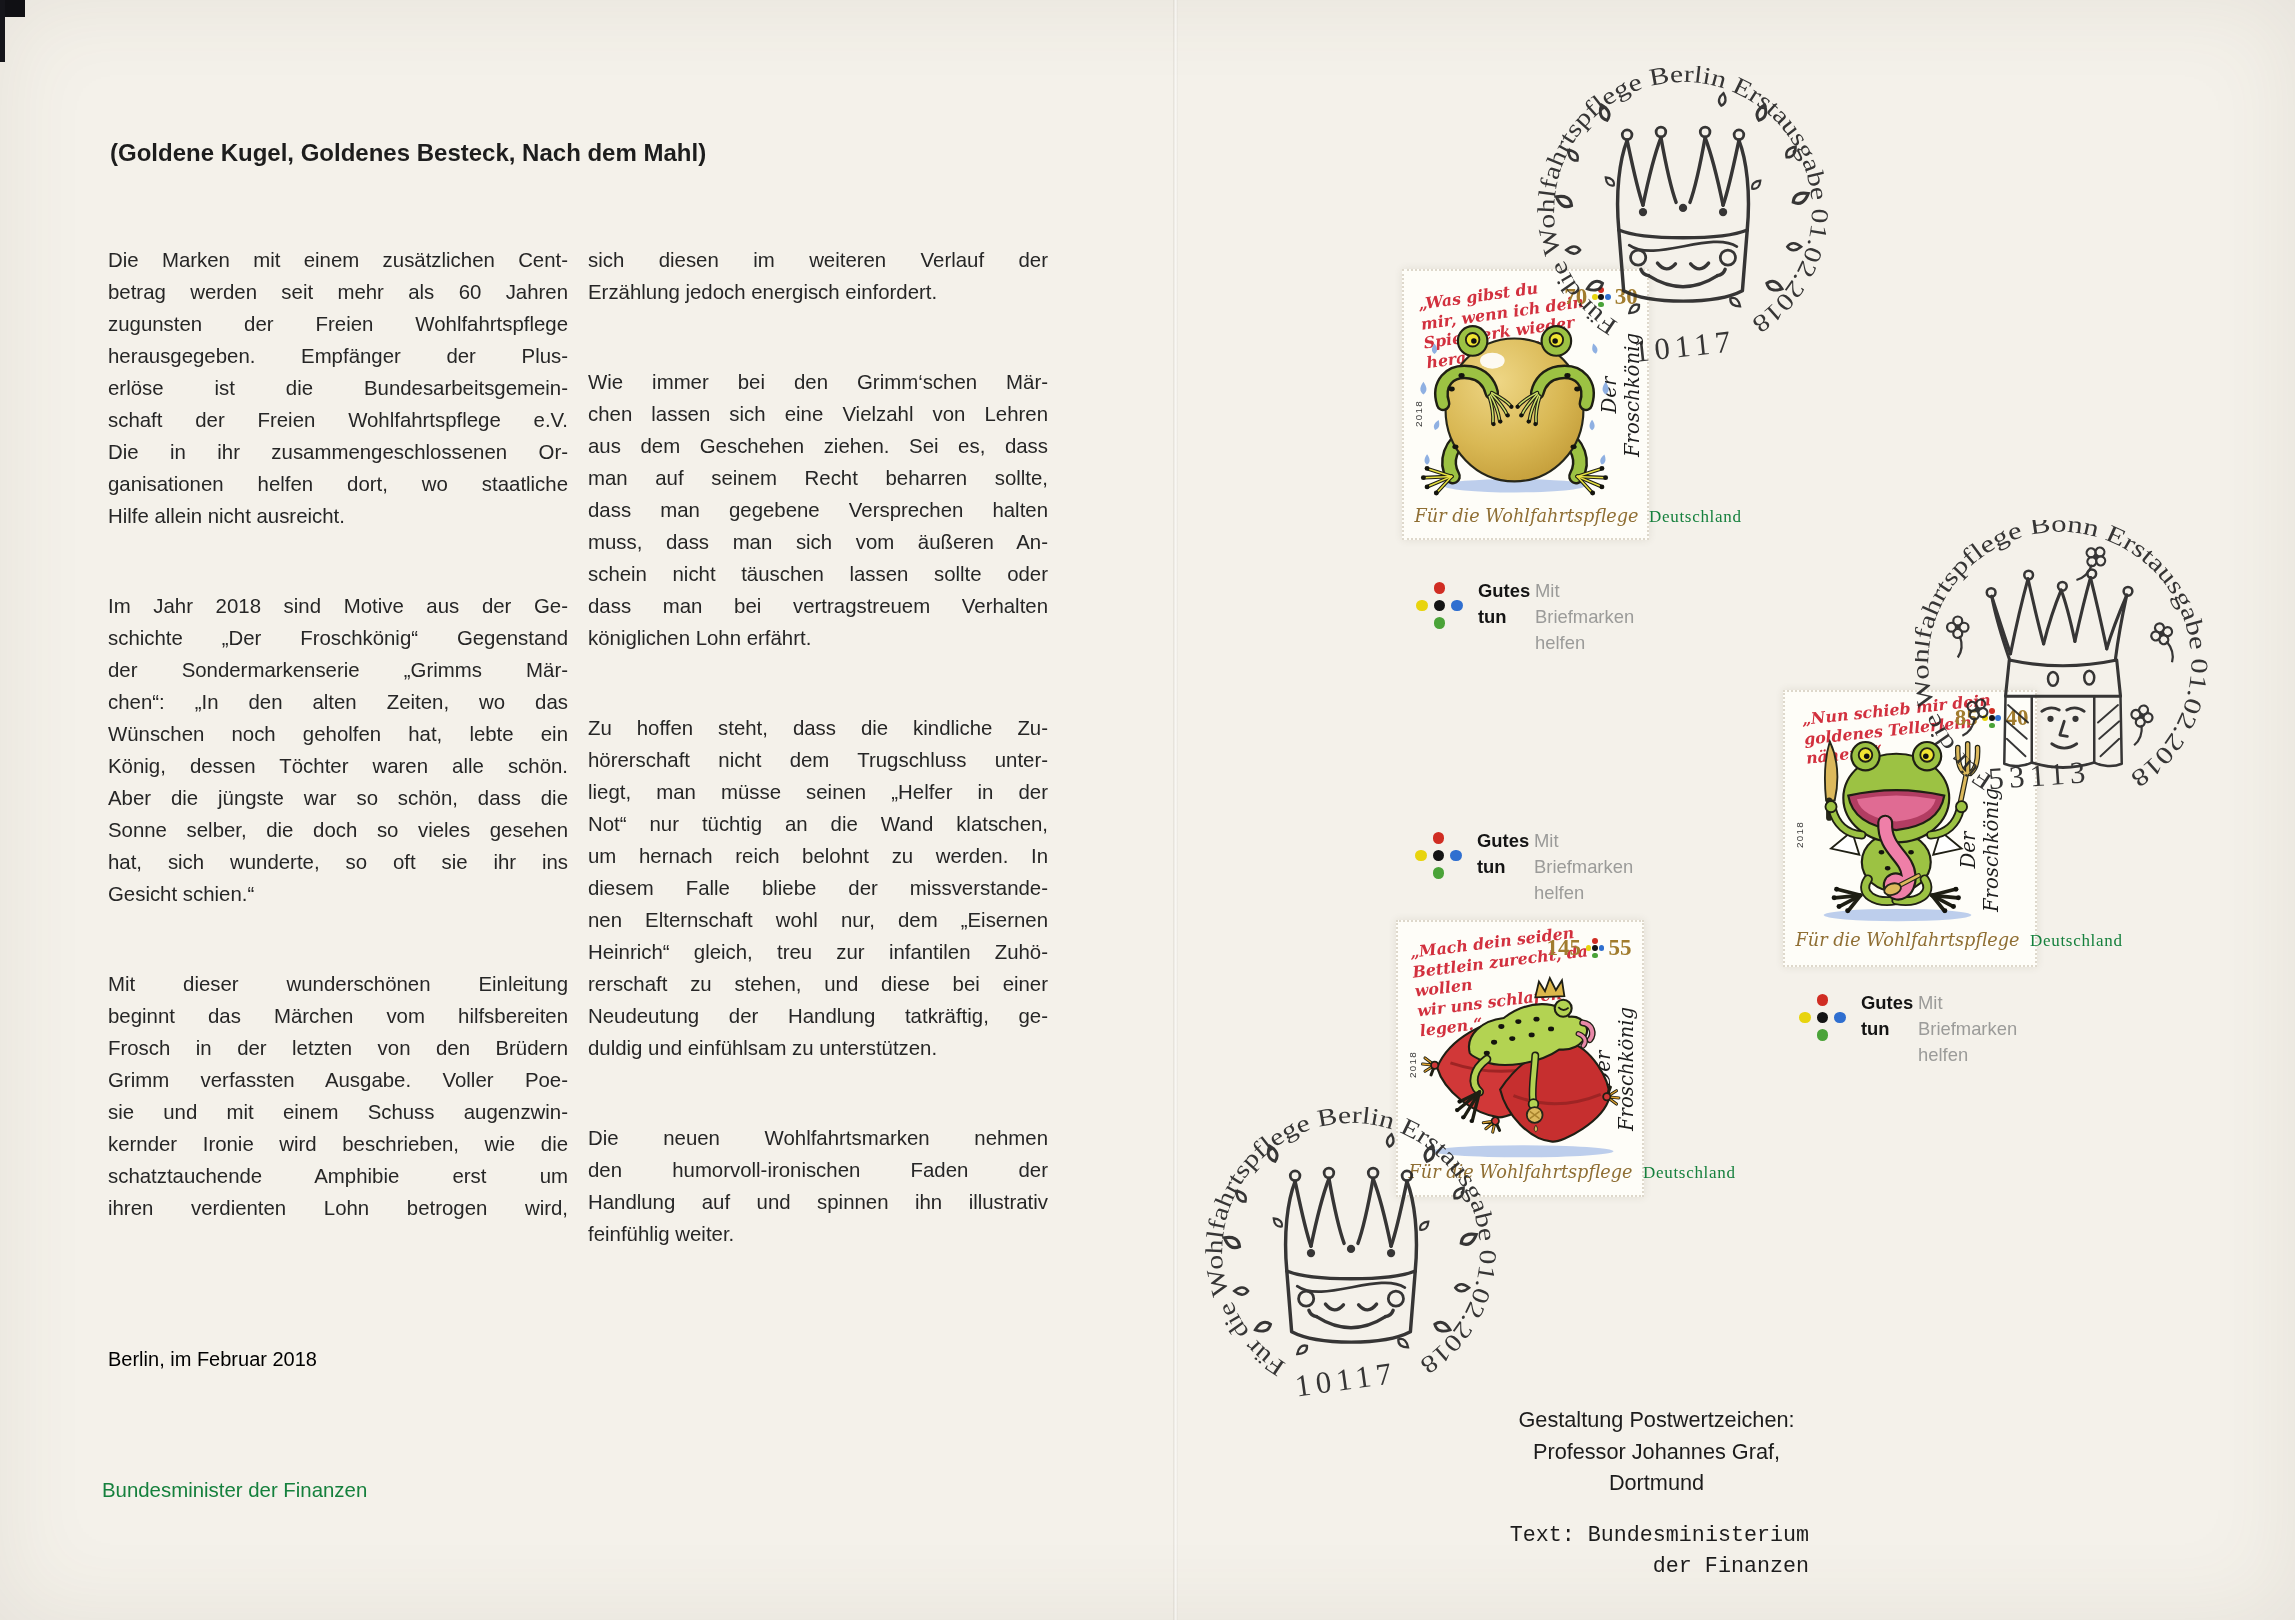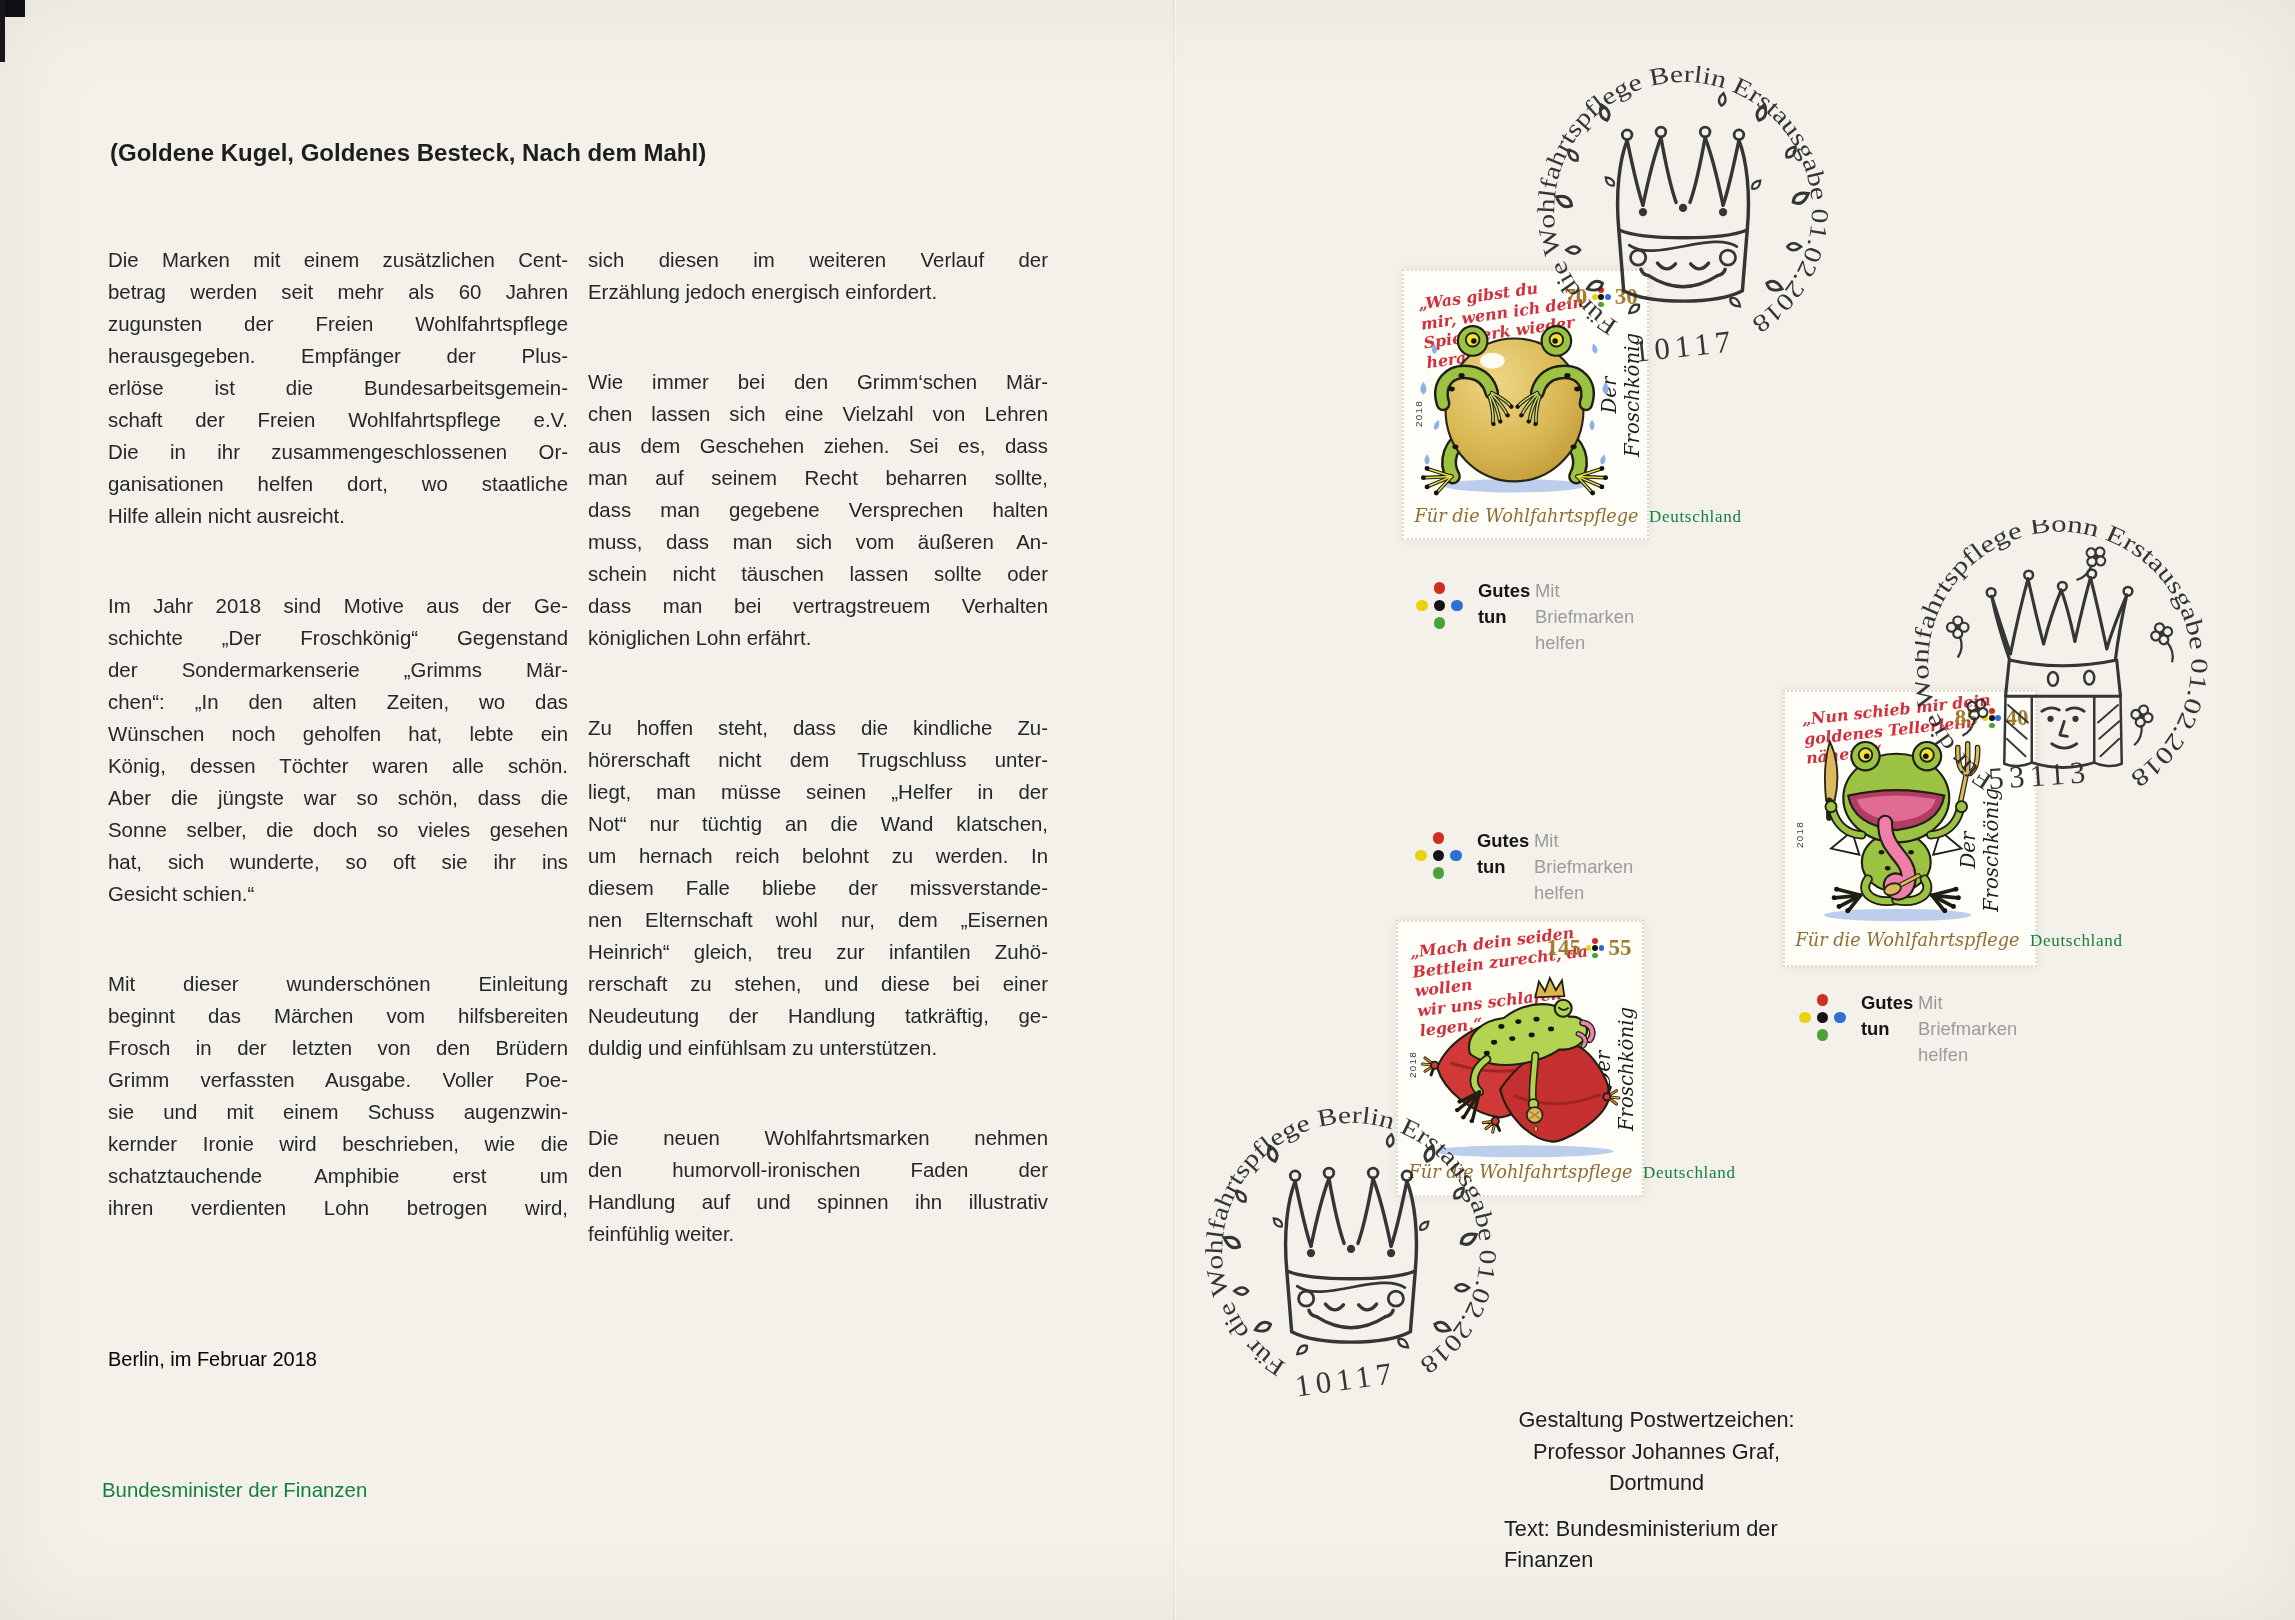--- a/index.html
+++ b/index.html
@@ -17,21 +17,21 @@
   .col-left { left:108px; } .col-right { left:588px; }
   .para + .para { margin-top:58px; }
   .tline { text-align:justify; text-align-last:justify; }
   .tline.final { text-align-last:left; }
   .dateline  { position:absolute; left:108px; top:1348px; font-size:20px; color:#000000; }
   .signature { position:absolute; left:102px; top:1479px; font-size:20.4px; color:#15803d; }
 
   
   .credits { position:absolute; left:1504px; top:1404px; width:305px; font-size:21.7px; line-height:31.5px; color:#1c1c1c; z-index:1; }
   .credits .center { text-align:center; }
-  .credits .third  { margin-top:14px; text-align:left; }
+  .credits .third  { margin-top:21px; text-align:right;font-family:Liberation Mono, monospace; }
 
   
   .stamp { position:absolute; background:#fefdf8; border:2px dotted #ded8cb;
            box-shadow:0 0 7.9px rgba(70,60,40,.10); z-index:2; }
   #stamp-1 { left:1402px; top:269px;  width:243px; height:267px; }
   #stamp-2 { left:1396px; top:920px; width:244px; height:273px; }
   #stamp-3 { left:1783px; top:690px; width:250px; height:273px; }
 
   .quote { position:absolute; font-family:"DejaVu Serif","Liberation Serif",serif; font-style:italic; font-weight:bold;
            color:#d2303e; font-size:15.8px; line-height:19.7px; white-space:pre-line;

